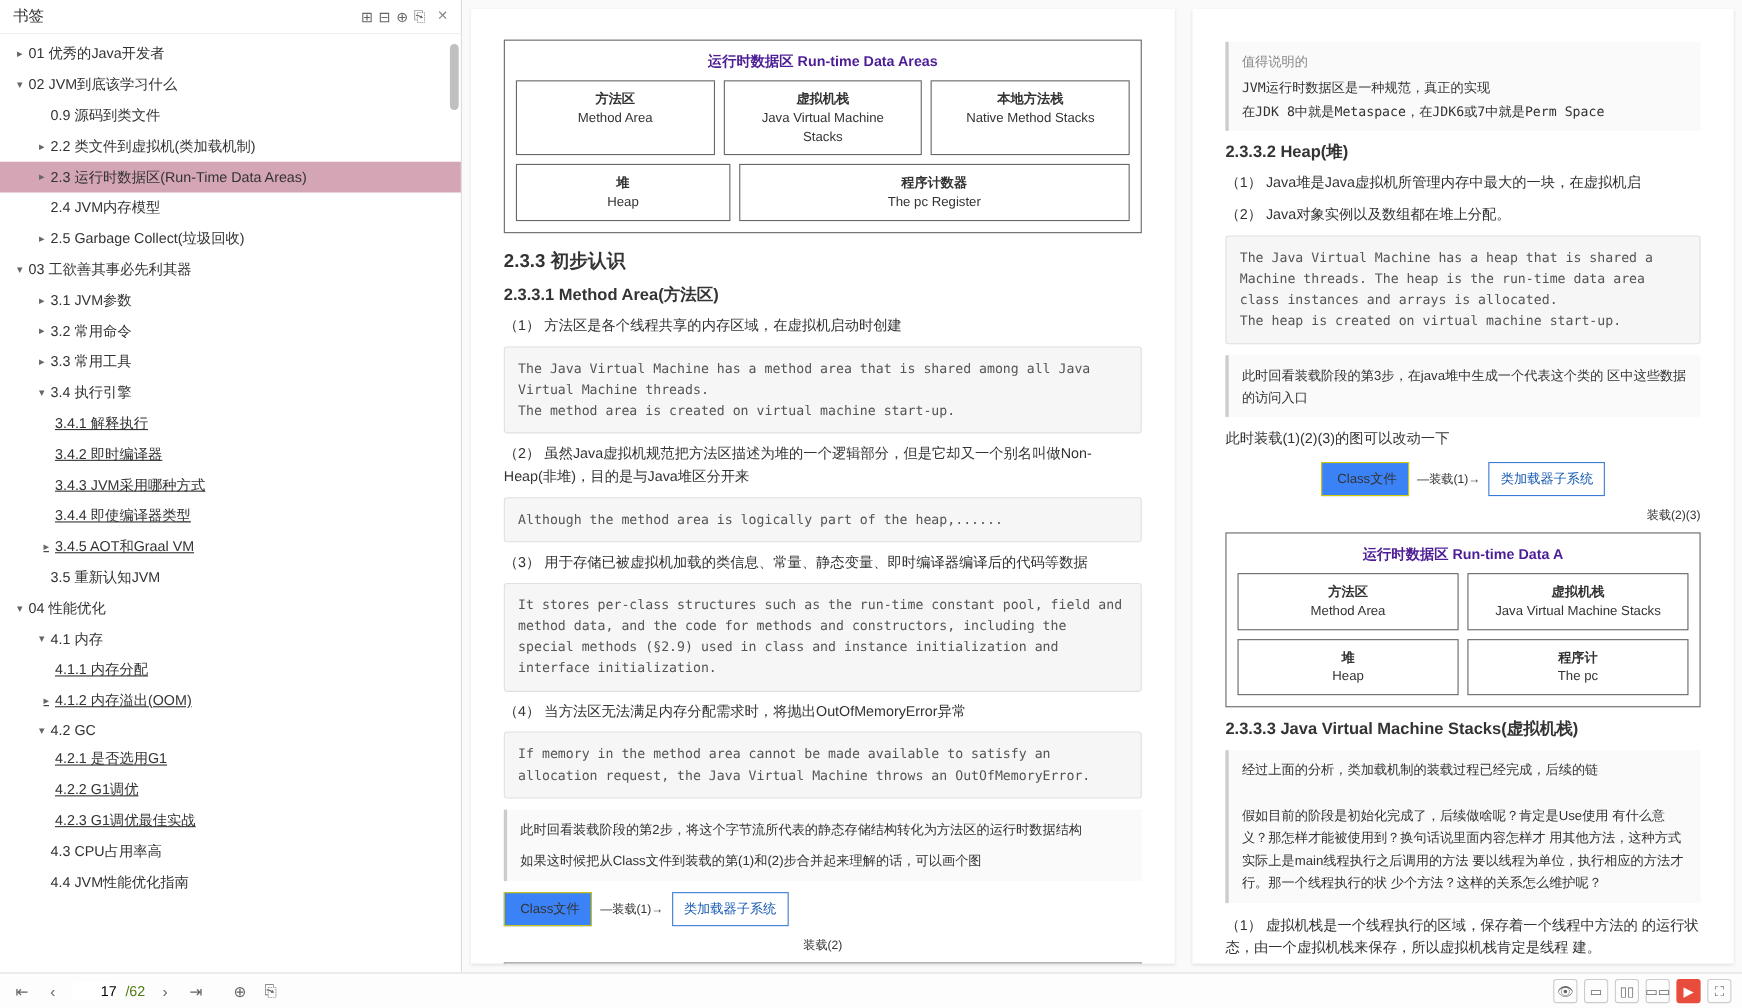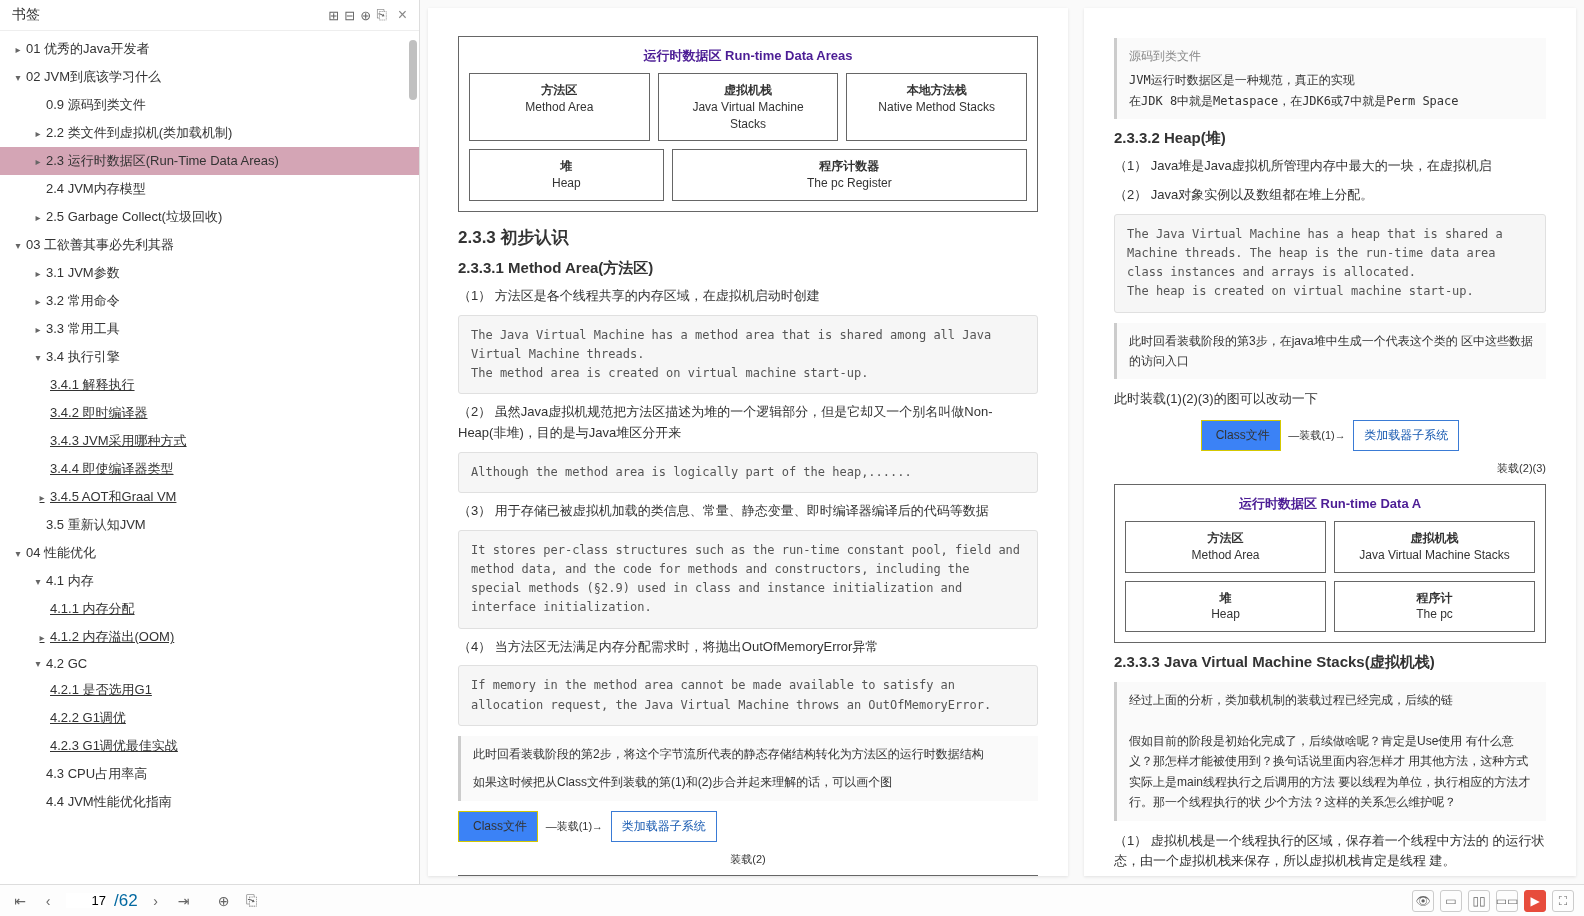--- a/index.html
+++ b/index.html
@@ -34,21 +34,21 @@
 .para { margin: 8px 0; line-height: 1.6; font-size: 13px; }
 .code-block { background: #f6f6f6; border: 1px solid #e0e0e0; border-radius: 3px; padding: 10px 12px; font-family: Consolas, monospace; font-size: 12px; line-height: 1.6; margin: 8px 0; white-space: pre-wrap; color: #555; }
 .note-block { border-left: 3px solid #ccc; padding: 8px 12px; margin: 10px 0; background: #fafafa; font-size: 12px; line-height: 1.7; }
 .note-title { color: #888; font-size: 12px; margin-bottom: 4px; }
 .flow-box { display: inline-block; border: 1px solid #3a7bd5; padding: 6px 10px; font-size: 12px; vertical-align: middle; }
 .flow-box.yellow { background: #3b82f6; border-color: #d4c800; padding-left: 14px; }
 .flow-box.blue { color: #1558b0; }
 .flow-arrow { display: inline-block; margin: 0 4px; font-size: 11px; vertical-align: middle; }
 .bottom-bar { height: 32px; border-top: 1px solid #ddd; display: flex; align-items: center; padding: 0 10px; background: #fdfdfd; gap: 8px; }
 .page-input { width: 40px; text-align: right; border: none; font-size: 13px; }
-.page-total { color: #0369a1; font-size: 17px; }
+.page-total { color: #4d7c0f; font-size: 13px; }
 .nav-btn { width: 20px; height: 20px; display: inline-flex; align-items: center; justify-content: center; color: #666; cursor: pointer; font-size: 14px; }
 .bottom-icons-right { margin-left: auto; display: flex; gap: 6px; align-items: center; }
 .bot-icon { width: 22px; height: 22px; display: inline-flex; align-items: center; justify-content: center; border: 1px solid #ccc; border-radius: 3px; font-size: 12px; color: #666; }
 .bot-icon.red { background: #e74c3c; color: #fff; border-color: #e74c3c; }
 .bottom-left-icons { display: flex; gap: 8px; margin-left: 12px; }
 </style>
 </head>
 <body>
 
 <div class="app">
@@ -215,21 +215,21 @@
       </div>
       <div style="text-align:center;font-size:11px;margin:4px 0;">装载(2)</div>
       <div class="diagram-box">
         
         
       </div>
     </div>
 
     <div class="page page-right">
       <div class="note-block">
-        <div class="note-title">源码到类文件</div>
+        <div class="note-title">值得说明的</div>
         <div style="white-space:pre-line;font-family:Consolas,monospace;">JVM运行时数据区是一种规范，真正的实现
 在JDK 8中就是Metaspace，在JDK6或7中就是Perm Space</div>
       </div>
       <h4>2.3.3.2 Heap(堆)</h4>
       <div class="para">（1） Java堆是Java虚拟机所管理内存中最大的一块，在虚拟机启</div>
       <div class="para">（2） Java对象实例以及数组都在堆上分配。</div>
       <div class="code-block">The Java Virtual Machine has a heap that is shared a Machine threads. The heap is the run-time data area class instances and arrays is allocated.
 The heap is created on virtual machine start-up.</div>
       <div class="note-block">此时回看装载阶段的第3步，在java堆中生成一个代表这个类的 区中这些数据的访问入口</div>
       <div class="para">此时装载(1)(2)(3)的图可以改动一下</div>

